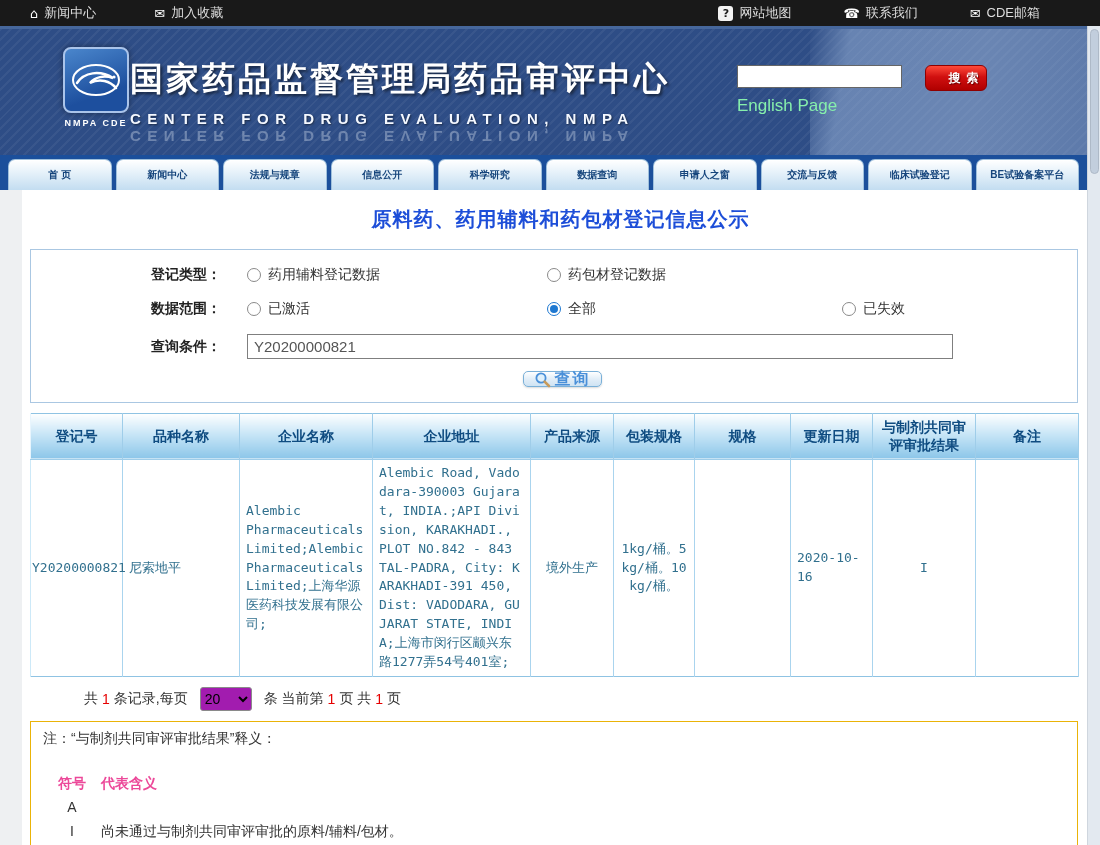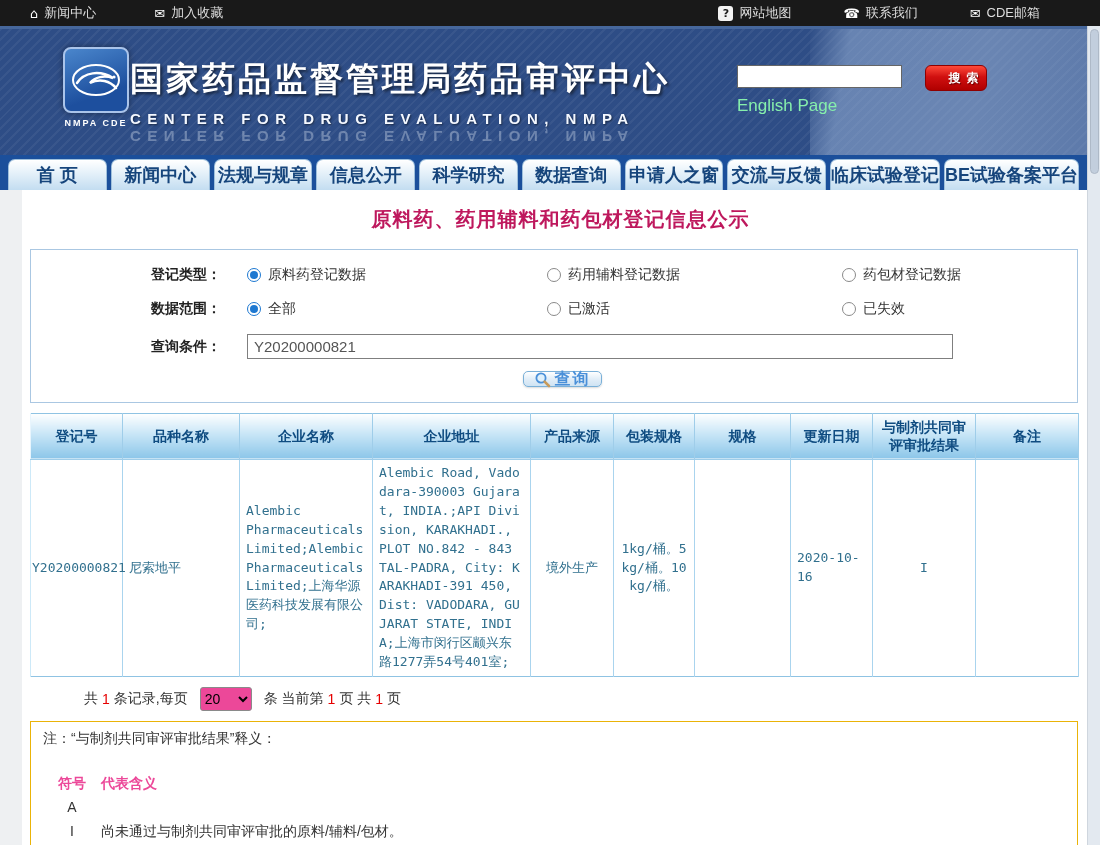--- a/index.html
+++ b/index.html
@@ -34,25 +34,25 @@
   .search-input { width:165px; height:23px; border:1px solid #666; background:#fff; padding:0 5px; font-size:13px; }
   .search-btn { position:absolute; left:188px; top:0; width:62px; height:26px; border:1px solid #8f0000; border-radius:6px;
      background:linear-gradient(#ff4a3a,#d01010 45%,#b00000); color:#fff; font-weight:bold; font-size:12px; letter-spacing:6px;
      text-shadow:1px 1px 1px #600; cursor:pointer; padding-left:21px; }
   .english-link { display:inline-block; margin-top:8px; color:#86efac; font-size:17px; cursor:pointer; text-decoration:none; }
 
   
   .nav { height:35px; background:#1b4f9b; display:flex; gap:4px; padding:4px 8px 0 8px; }
   .nav-tab { flex:1; background:linear-gradient(#ffffff,#e7f2fa 40%,#c3ddf1); border:1px solid #9fc0dc; border-bottom:none;
      border-radius:7px 7px 0 0; display:flex; align-items:center; justify-content:center;
-     color:#16457c; font-size:18px; font-weight:bold; cursor:pointer; box-shadow:inset 0 1px 0 #fff; white-space:nowrap; }
+     color:#16457c; font-size:10px; font-weight:bold; cursor:pointer; box-shadow:inset 0 1px 0 #fff; white-space:nowrap; }
 
   
   .main { background:#fff; margin-left:22px; width:1065px; padding:16px 0 10px 0; min-height:570px; }
-  .page-title { text-align:center; font-size:20px; font-weight:bold; color:#be185d; letter-spacing:1px; margin-bottom:16px;padding-left:12px; }
+  .page-title { text-align:center; font-size:20px; font-weight:bold; color:#1d4ed8; letter-spacing:1px; margin-bottom:16px;padding-left:12px; }
 
   
   .form-box { margin:0 9px 10px 8px; border:1px solid #aac7e2; background:#fff; padding:16px 0 10px 16px; }
   .form-row { display:grid; grid-template-columns:200px 300px 295px 1fr; align-items:center; margin-bottom:16px; }
   .form-label { text-align:right; padding-right:26px; font-size:14px; font-weight:bold; color:#222; }
   .opt { display:flex; align-items:center; gap:7px; font-size:14px; color:#333; cursor:pointer; }
   .radio { width:14px; height:14px; border:1px solid #8a8a8a; border-radius:50%; background:#fff; position:relative; flex:none; }
   .radio[data-checked="true"] { border-color:#1d78d1; }
   .radio[data-checked="true"]::after { content:""; position:absolute; inset:2px; border-radius:50%; background:#1d78d1; }
   .query-row { display:grid; grid-template-columns:200px 1fr; align-items:center; margin-bottom:4px; }
@@ -71,21 +71,21 @@
      font-family:"DejaVu Sans Mono","Liberation Mono",monospace; font-size:13px; color:#31708e;
      height:178px; padding:4px 6px; line-height:1.45; }
   td.c { text-align:center; }
   td.nowrap { white-space:nowrap; padding:4px 1px; text-align:center; }
   td.bw { overflow-wrap:break-word; }
   td.ba { word-break:break-all; }
 
   
   .pager { padding:10px 0 6px 62px; font-size:14px; color:#333; display:flex; align-items:center; gap:4px; }
   .pager .red { color:#e60000; }
-  .pp-select { margin:0 8px; width:52px; height:24px; border:1px solid #8a8a8a; border-radius:3px; font-size:14px; background:#ec4899; }
+  .pp-select { margin:0 8px; width:52px; height:24px; border:1px solid #8a8a8a; border-radius:3px; font-size:14px; background:#a21caf; }
 
   
   .notes { margin:4px 9px 0 8px; border:1px solid #eab308; background:#fff; padding:6px 12px 10px 12px; font-size:14px; color:#333; }
   .notes-title { line-height:21px; }
   .notes-table { margin-top:2px; }
   .notes-tr { display:flex; line-height:21px; margin-top:3px; }
   .notes-sym { width:58px; text-align:center; flex:none; }
   .notes-head { font-weight:bold; color:#ec4899;margin-top:24px; }
 
   
@@ -161,41 +161,37 @@
     <div class="nav-tab">BE试验备案平台</div>
   </div>
 
   <div class="main">
     <div class="page-title">原料药、药用辅料和药包材登记信息公示</div>
 
     <div class="form-box">
       <div class="form-row">
         <div class="form-label">登记类型：</div>
         <label class="opt">
-          <span class="radio" data-checked="true"></span>
-          <span>原料药登记数据</span>
-        </label>
-        <label class="opt">
           <span class="radio" data-checked="false"></span>
           <span>药用辅料登记数据</span>
         </label>
         <label class="opt">
           <span class="radio" data-checked="false"></span>
           <span>药包材登记数据</span>
         </label>
       </div>
       <div class="form-row">
         <div class="form-label">数据范围：</div>
         <label class="opt">
+          <span class="radio" data-checked="false"></span>
+          <span>已激活</span>
+        </label>
+        <label class="opt">
           <span class="radio" data-checked="true"></span>
           <span>全部</span>
-        </label>
-        <label class="opt">
-          <span class="radio" data-checked="false"></span>
-          <span>已激活</span>
         </label>
         <label class="opt">
           <span class="radio" data-checked="false"></span>
           <span>已失效</span>
         </label>
       </div>
       <div class="query-row">
         <div class="form-label">查询条件：</div>
         <input class="query-input" type="text" value="Y20200000821" style="">
       </div>

